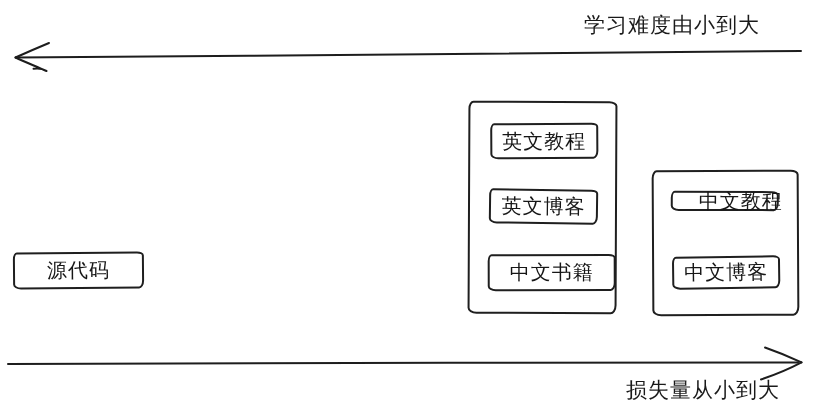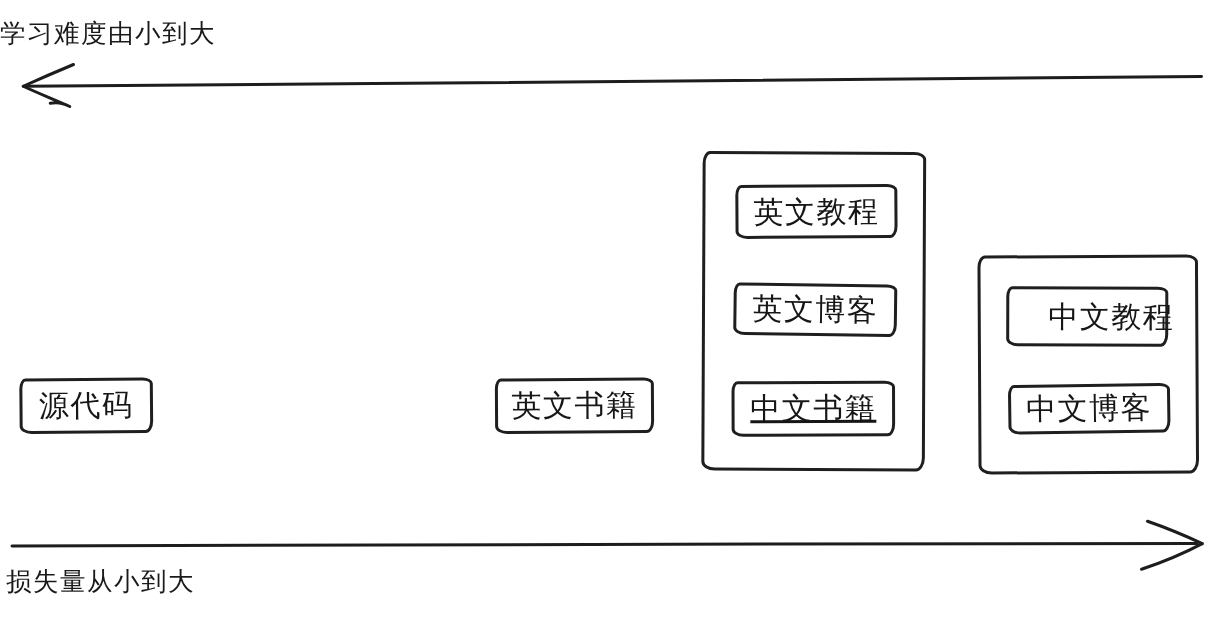--- a/index.html
+++ b/index.html
@@ -11,22 +11,22 @@
     position: relative;
     width: 813px;
     height: 414px;
     background: #ffffff;
     overflow: hidden;
     font-family: "Liberation Sans", sans-serif;
     color: #161616;
   }
   .axis-label {
     position: absolute;
-    text-align: left;
-    font-size: 17px;
+    text-align: right;
+    font-size: 21px;
     letter-spacing: 1px;
     color: #1a1a1a;
     white-space: nowrap;
   }
   .axis-label.top {
     left: 0;
     top: 11px;
     width: 760px;
   }
   .axis-label.bottom {
@@ -61,51 +61,48 @@
     justify-content: center;
     font-size: 20px;
     letter-spacing: 1px;
     white-space: nowrap;
     border-radius: 4px 7px 5px 8px / 7px 4px 8px 5px;
   }
   .group {
     border-radius: 5px 8px 6px 9px / 8px 5px 9px 6px;
   }
   
-  .n1 { left: 13px;  top: 252px; width: 89px; height: 37px; transform: rotate(-0.5deg); }
+  .n1 { left: 13px;  top: 252px; width: 131px; height: 37px; transform: rotate(-0.5deg); }
   .n2 { left: 172px; top: 252px; width: 106px; height: 37px; transform: rotate(0.4deg); }
   .n3 { left: 330px; top: 252px; width: 106px; height: 37px; transform: rotate(-0.35deg); }
   
   .gA { left: 468px; top: 101px; width: 149px; height: 213px; transform: rotate(0.25deg); }
   .gB { left: 652px; top: 170px; width: 147px; height: 146px; transform: rotate(-0.3deg); }
   
   .gA .ga1 { left: 20px; top: 20px;  width: 108px; height: 36px; transform: rotate(-0.6deg); }
   .gA .ga2 { left: 19px; top: 86px;  width: 109px; height: 35px; transform: rotate(0.5deg); }
-  .gA .ga3 { left: 18px; top: 151px; width: 109px; height: 37px; transform: rotate(-0.4deg); text-decoration: underline; }
-  .gB .gb1 { left: 17px; top: 19px;  width: 108px; height: 40px; transform: rotate(0.45deg); padding-left: 32px; }
+  .gA .ga3 { left: 18px; top: 151px; width: 128px; height: 37px; transform: rotate(-0.4deg); }
+  .gB .gb1 { left: 17px; top: 19px;  width: 108px; height: 20px; transform: rotate(0.45deg); padding-left: 32px; }
   .gB .gb2 { left: 18px; top: 84px;  width: 108px; height: 33px; transform: rotate(-0.5deg); }
 </style>
 </head>
 <body>
 
 <div class="canvas">
 
   <div class="axis-label top">学习难度由小到大</div>
 
   <svg class="arrow top-arrow" viewBox="0 0 813 40" aria-hidden="true">
     <path d="M801,13 C560,15.5 280,17.5 16,19.5"></path>
     <path d="M49,5 C37,10 25.5,15 15.5,19.5"></path>
     <path d="M15.5,19.5 C25,24 36.5,28.5 46.5,33 M46.5,33 C42,30.5 37.5,30 33.5,30.8"></path>
   </svg>
 
   <div class="node n1">
     <span>源代码</span>
-  </div>
-  <div class="node n3">
-    <span>英文书籍</span>
   </div>
 
   <div class="group gA">
     <div class="node ga1">
       <span>英文教程</span>
     </div>
     <div class="node ga2">
       <span>英文博客</span>
     </div>
     <div class="node ga3">

